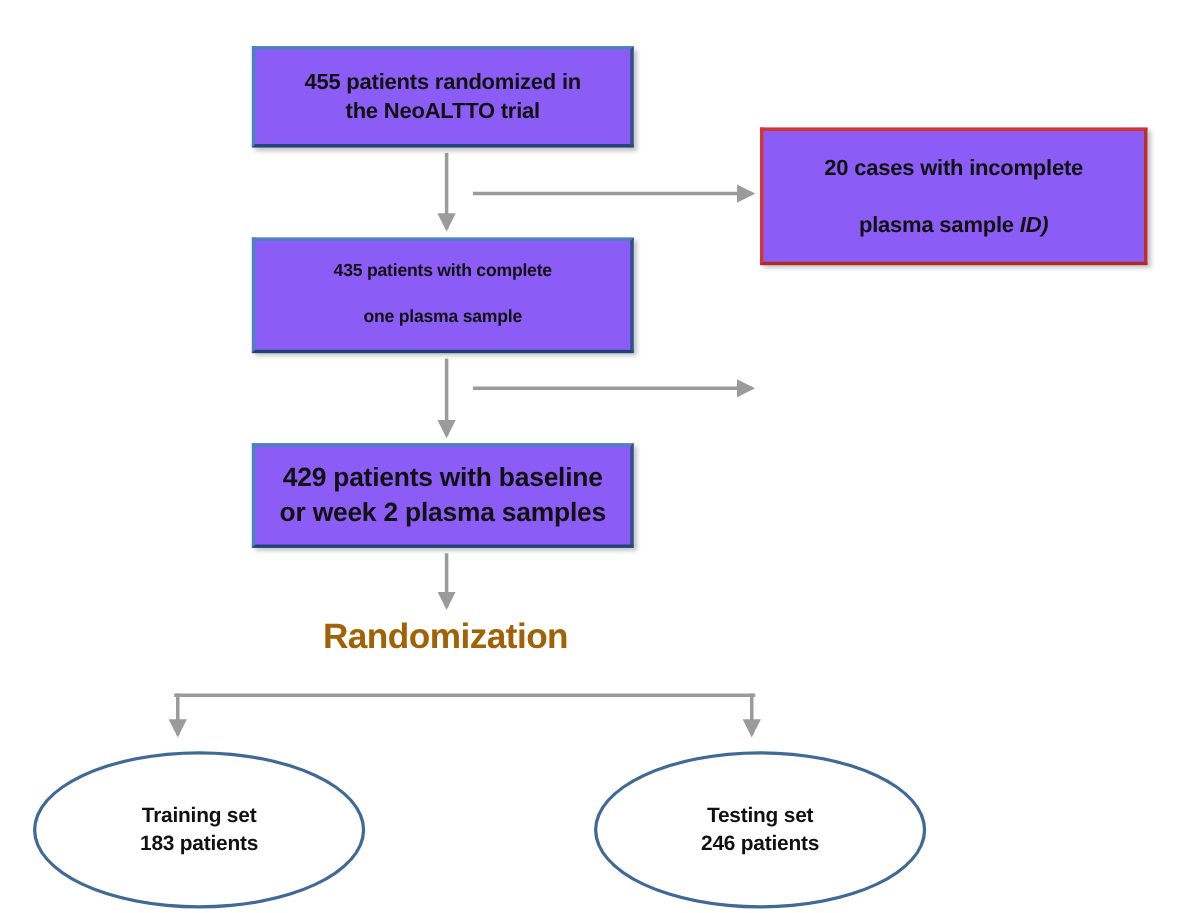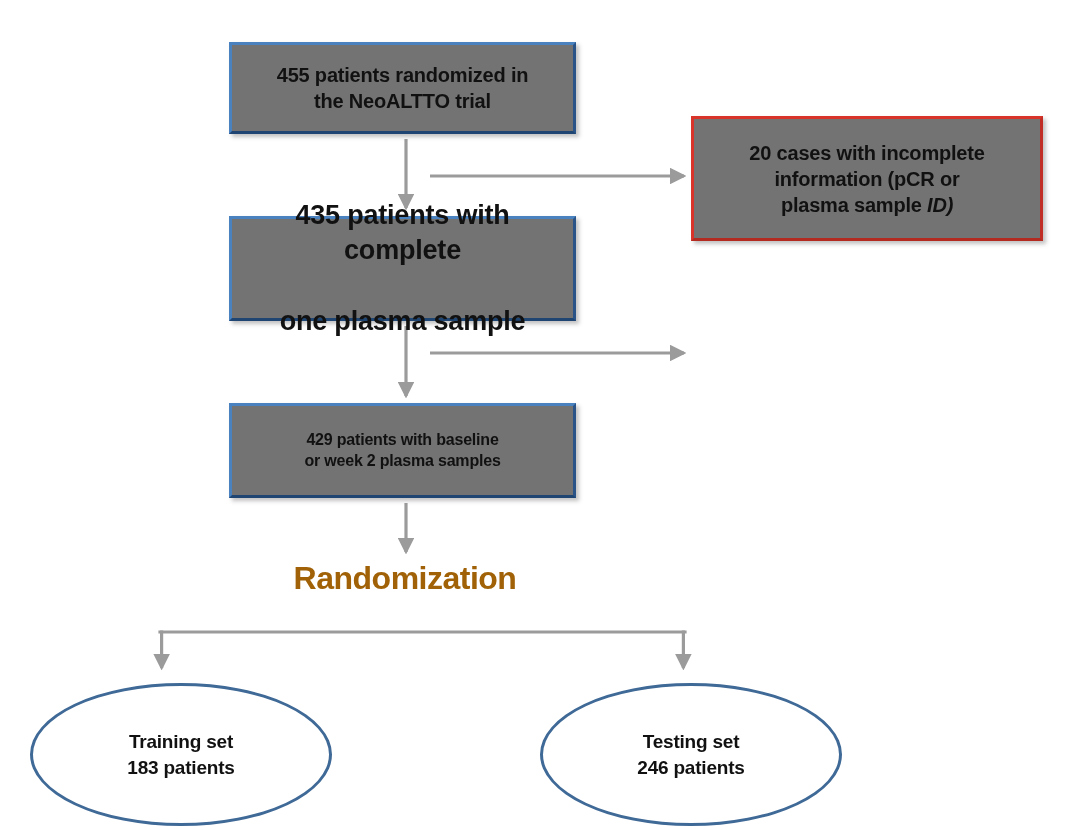--- a/index.html
+++ b/index.html
@@ -30,21 +30,21 @@
   }
 
   
   .node {
     position: absolute;
     box-sizing: border-box;
     display: flex;
     align-items: center;
     justify-content: center;
     text-align: center;
-    background: #737373;
+    background: #8b5cf6;
   }
   .node-box {
     border: 3px solid #2e5f95;
     box-shadow: 3px 3px 4px rgba(120,120,120,0.45);
   }
   .node-box.blue {
     border-color: #2e5f95;
     border-top-color: #4a82c0;
     border-left-color: #4a82c0;
     border-right-color: #2a5487;
@@ -93,24 +93,24 @@
     color: #a16207;
     text-align: center;
     letter-spacing: -0.5px;
   }
 
   
   #node-455 { left: 229px; top: 42px;  width: 347px; height: 92px; }
   #node-455 .node-text { font-size: 20px; }
 
   #node-435 { left: 229px; top: 216px; width: 347px; height: 105px; }
-  #node-435 .node-text { font-size: 27px; }
+  #node-435 .node-text { font-size: 16px; }
 
   #node-429 { left: 229px; top: 403px; width: 347px; height: 95px; }
-  #node-429 .node-text { font-size: 16px; }
+  #node-429 .node-text { font-size: 24px; }
 
   #node-excl-20 { left: 691px; top: 116px; width: 352px; height: 125px; }
   #node-excl-20 .node-text { font-size: 20px; }
 
   #node-excl-6 { left: 691px; top: 310px; width: 352px; height: 76px; }
   #node-excl-6 .node-text { font-size: 20px; }
 
   #label-randomization {
     left: 205px; top: 560px; width: 400px;
     font-size: 32px;
@@ -161,21 +161,21 @@
   <div id="node-455" class="node node-box blue">
     <div class="node-text">
       <span>455 patients randomized in</span><br>
       <span>the NeoALTTO trial</span>
     </div>
   </div>
 
   <div id="node-excl-20" class="node node-box red">
     <div class="node-text">
       <span>20 cases with incomplete</span><br>
-      <span>information  (pCR or</span><br>
+      <br>
       <span>plasma sample </span><span class="ital">ID)</span>
     </div>
   </div>
 
   <div id="node-435" class="node node-box blue">
     <div class="node-text">
       <span>435 patients with complete</span><br>
       <br>
       <span>one plasma  sample</span>
     </div>

